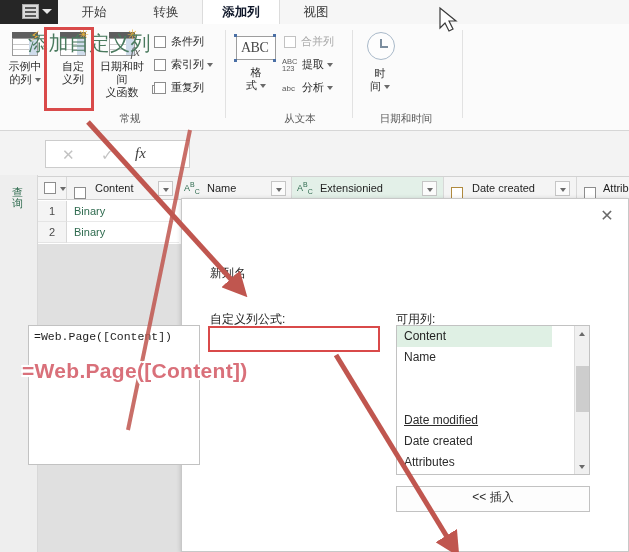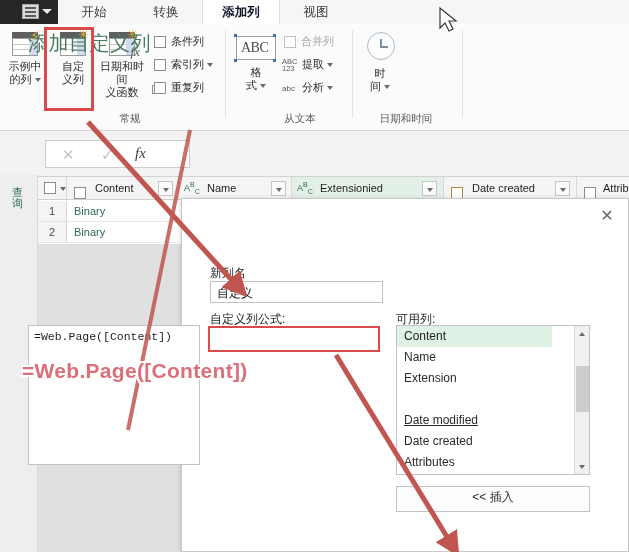--- a/index.html
+++ b/index.html
@@ -297,33 +297,31 @@
     <div class="rownum" style="top:46px;">2</div>
     <div class="rowcell" style="top:46px;width:112px;">Binary</div>
   </div>
 
   <div class="dlg">
     <div class="dlg-close">✕</div>
   </div>
   <div class="dlg-title">添加自定义列</div>
 
   <div class="lbl" style="left:210px;top:265px;">新列名</div>
-  <div class="tbox" style="left:210px;top:281px;width:173px;height:22px;">自定义</div>
 
   <div class="lbl" style="left:210px;top:311px;">自定义列公式:</div>
   <div class="fml">
     <div class="fml-in"></div>
     <div class="fml-txt">=Web.Page([Content])</div>
   </div>
 
   <div class="lbl" style="left:396px;top:311px;">可用列:</div>
   <div class="listbox" style="left:396px;top:325px;width:194px;height:150px;">
     <div class="li sel" style="top:0px;">Content</div>
     <div class="li" style="top:21px;">Name</div>
-    <div class="li" style="top:42px;">Extension</div>
     <div class="li" style="top:84px;text-decoration:underline;">Date modified</div>
     <div class="li" style="top:105px;">Date created</div>
     <div class="li" style="top:126px;">Attributes</div>
     <div class="li" style="top:147px;color:#9a9a9a;">Folder Path</div>
     <div class="sbar" style="height:148px;">
       <div class="sb-up">
           <i></i>
         </div>
       <div class="sb-thumb"></div>
       <div class="sb-dn">

